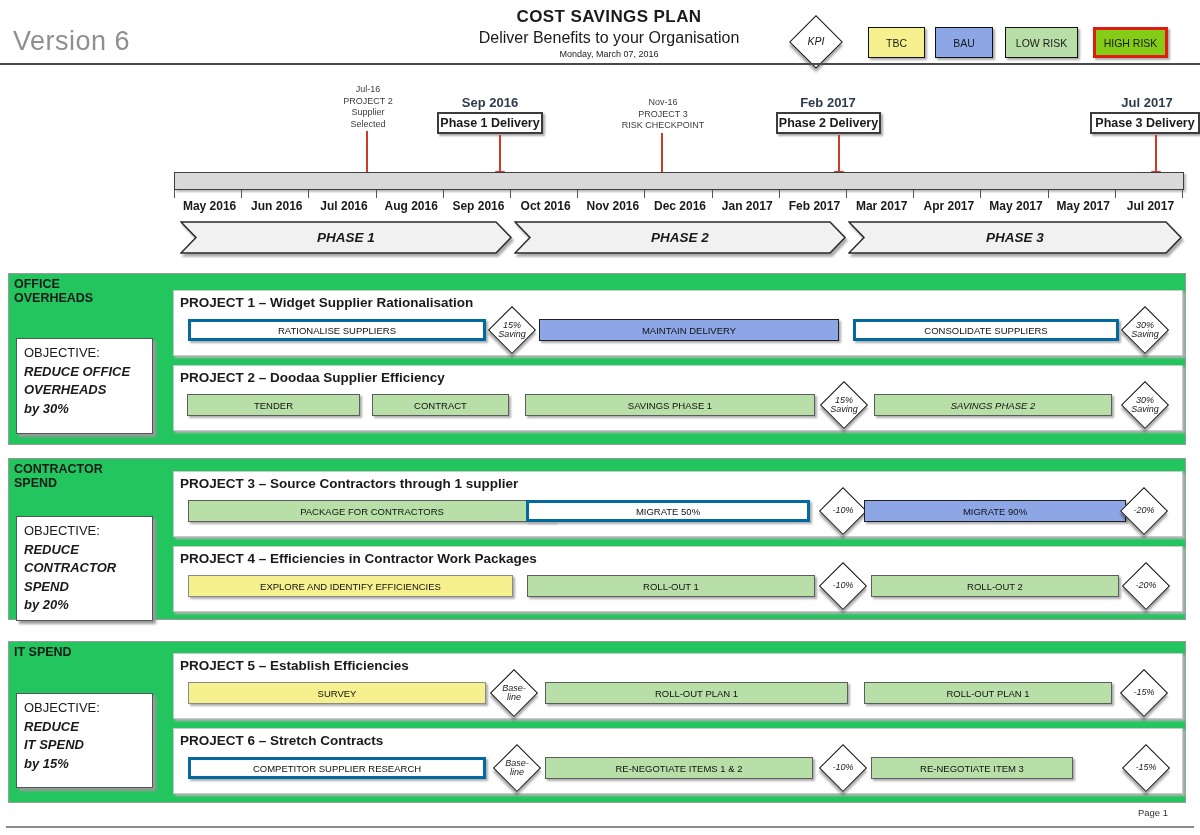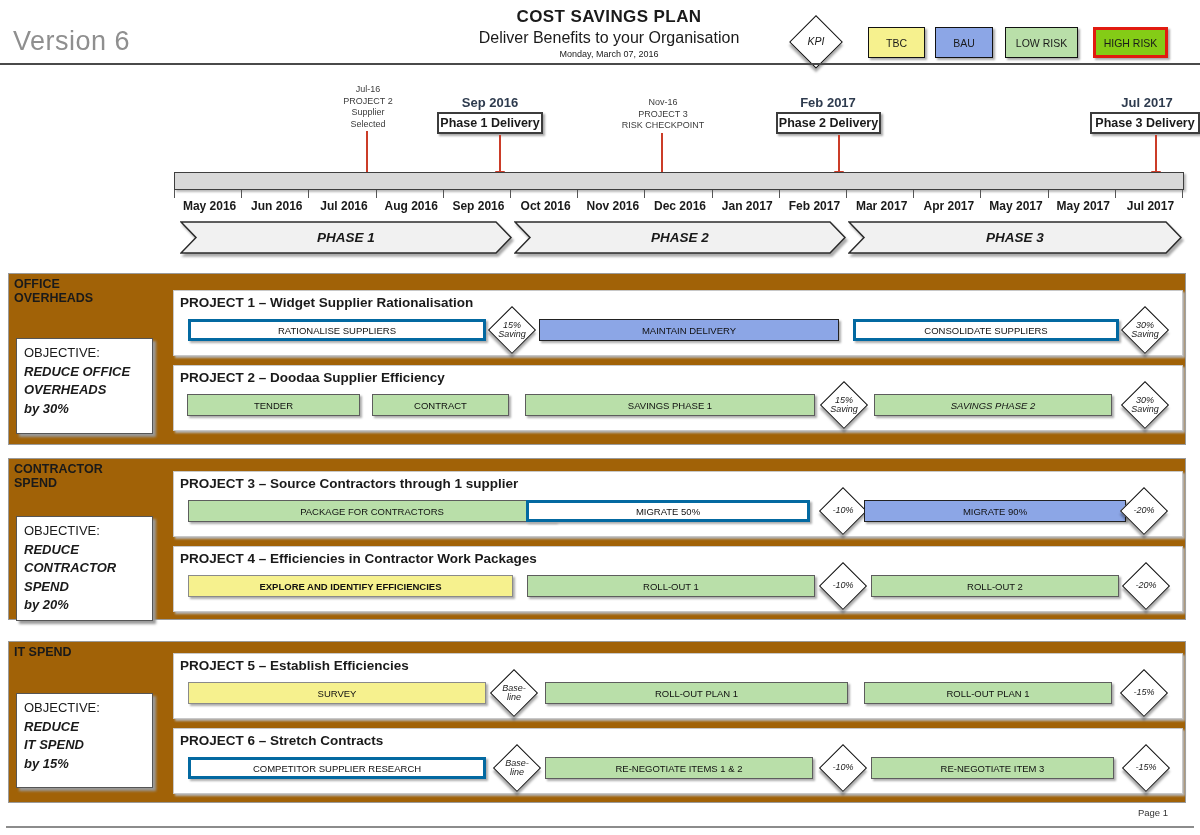--- a/index.html
+++ b/index.html
@@ -40,21 +40,21 @@
       border:1px solid #3f3f3f;box-shadow:2px 2px 2px #bbb;}
   .ticks{position:absolute;left:174px;top:190px;width:1009px;height:8px;
       background:repeating-linear-gradient(to right,#555 0 1px,transparent 1px 67.2px);}
   .months{position:absolute;left:176px;top:199px;width:1008px;display:flex;}
   .months span{flex:1;text-align:center;font-size:12px;font-weight:bold;white-space:nowrap;}
   .phase{position:absolute;top:221px;height:33px;}
   .phase svg{position:absolute;left:0;top:0;filter:drop-shadow(2.5px 3px 1px #aaa);}
   .phase .lbl{position:absolute;inset:0;display:flex;align-items:center;justify-content:center;
       font-style:italic;font-weight:bold;font-size:13.5px;}
   
-  .lane{position:absolute;left:8px;width:1178px;background:#a16207;border:1px solid #9a9a9a;box-sizing:border-box;}
+  .lane{position:absolute;left:8px;width:1178px;background:#22c55e;border:1px solid #9a9a9a;box-sizing:border-box;}
   .lane-title{position:absolute;left:5px;top:3px;font-weight:bold;font-size:12.5px;line-height:14px;}
   .objective{position:absolute;left:7px;width:137px;box-sizing:border-box;background:#fff;border:1px solid #555;
       box-shadow:2.5px 2.5px 2.5px #999;padding:5px 7px;font-size:13px;line-height:18.5px;}
   .objective .obj-lines div{font-weight:bold;font-style:italic;}
   .prow{position:absolute;left:164px;width:1010px;height:66px;background:#fff;border:1px solid #c8c8c8;
       box-sizing:border-box;box-shadow:2px 2px 2px #b5b5b5;}
   .ptitle{position:absolute;left:6px;top:4px;font-size:13.5px;font-weight:bold;}
   .bar{position:absolute;top:28px;height:22px;box-sizing:border-box;display:flex;align-items:center;
       justify-content:center;font-size:9.5px;color:#111;box-shadow:2px 2px 2px #adadad;white-space:nowrap;overflow:hidden;}
   .bar.green{background:#B9DFA9;border:1px solid #5d5d5d;}
@@ -259,21 +259,21 @@
       <div class="diamond dmd" style="left:946px;top:15px;">
         <span class="txt">
             <span>-20%</span>
             <span></span>
           </span>
       </div>
     </div>
 
     <div class="prow" style="top:87px;">
       <div class="ptitle">PROJECT 4 – Efficiencies in Contractor Work Packages</div>
-      <div class="bar yellow" style="left:14px;width:325px;font-weight:bold;">EXPLORE AND IDENTIFY EFFICIENCIES</div>
+      <div class="bar yellow" style="left:14px;width:325px;">EXPLORE AND IDENTIFY EFFICIENCIES</div>
       <div class="bar green" style="left:353px;width:288px;">ROLL-OUT 1</div>
       <div class="diamond dmd" style="left:645px;top:15px;">
         <span class="txt">
             <span>-10%</span>
             <span></span>
           </span>
       </div>
       <div class="bar green" style="left:697px;width:248px;">ROLL-OUT 2</div>
       <div class="diamond dmd" style="left:948px;top:15px;">
         <span class="txt">
@@ -327,21 +327,21 @@
             <span>line</span>
           </span>
       </div>
       <div class="bar green" style="left:371px;width:268px;">RE-NEGOTIATE ITEMS 1 &amp; 2</div>
       <div class="diamond dmd" style="left:645px;top:15px;">
         <span class="txt">
             <span>-10%</span>
             <span></span>
           </span>
       </div>
-      <div class="bar green" style="left:697px;width:243px;">RE-NEGOTIATE ITEM 3</div>
+      <div class="bar green" style="left:697px;width:202px;">RE-NEGOTIATE ITEM 3</div>
       <div class="diamond dmd" style="left:948px;top:15px;">
         <span class="txt">
             <span>-15%</span>
             <span></span>
           </span>
       </div>
     </div>
   </div>
 
   <div class="page-num">Page 1</div>

